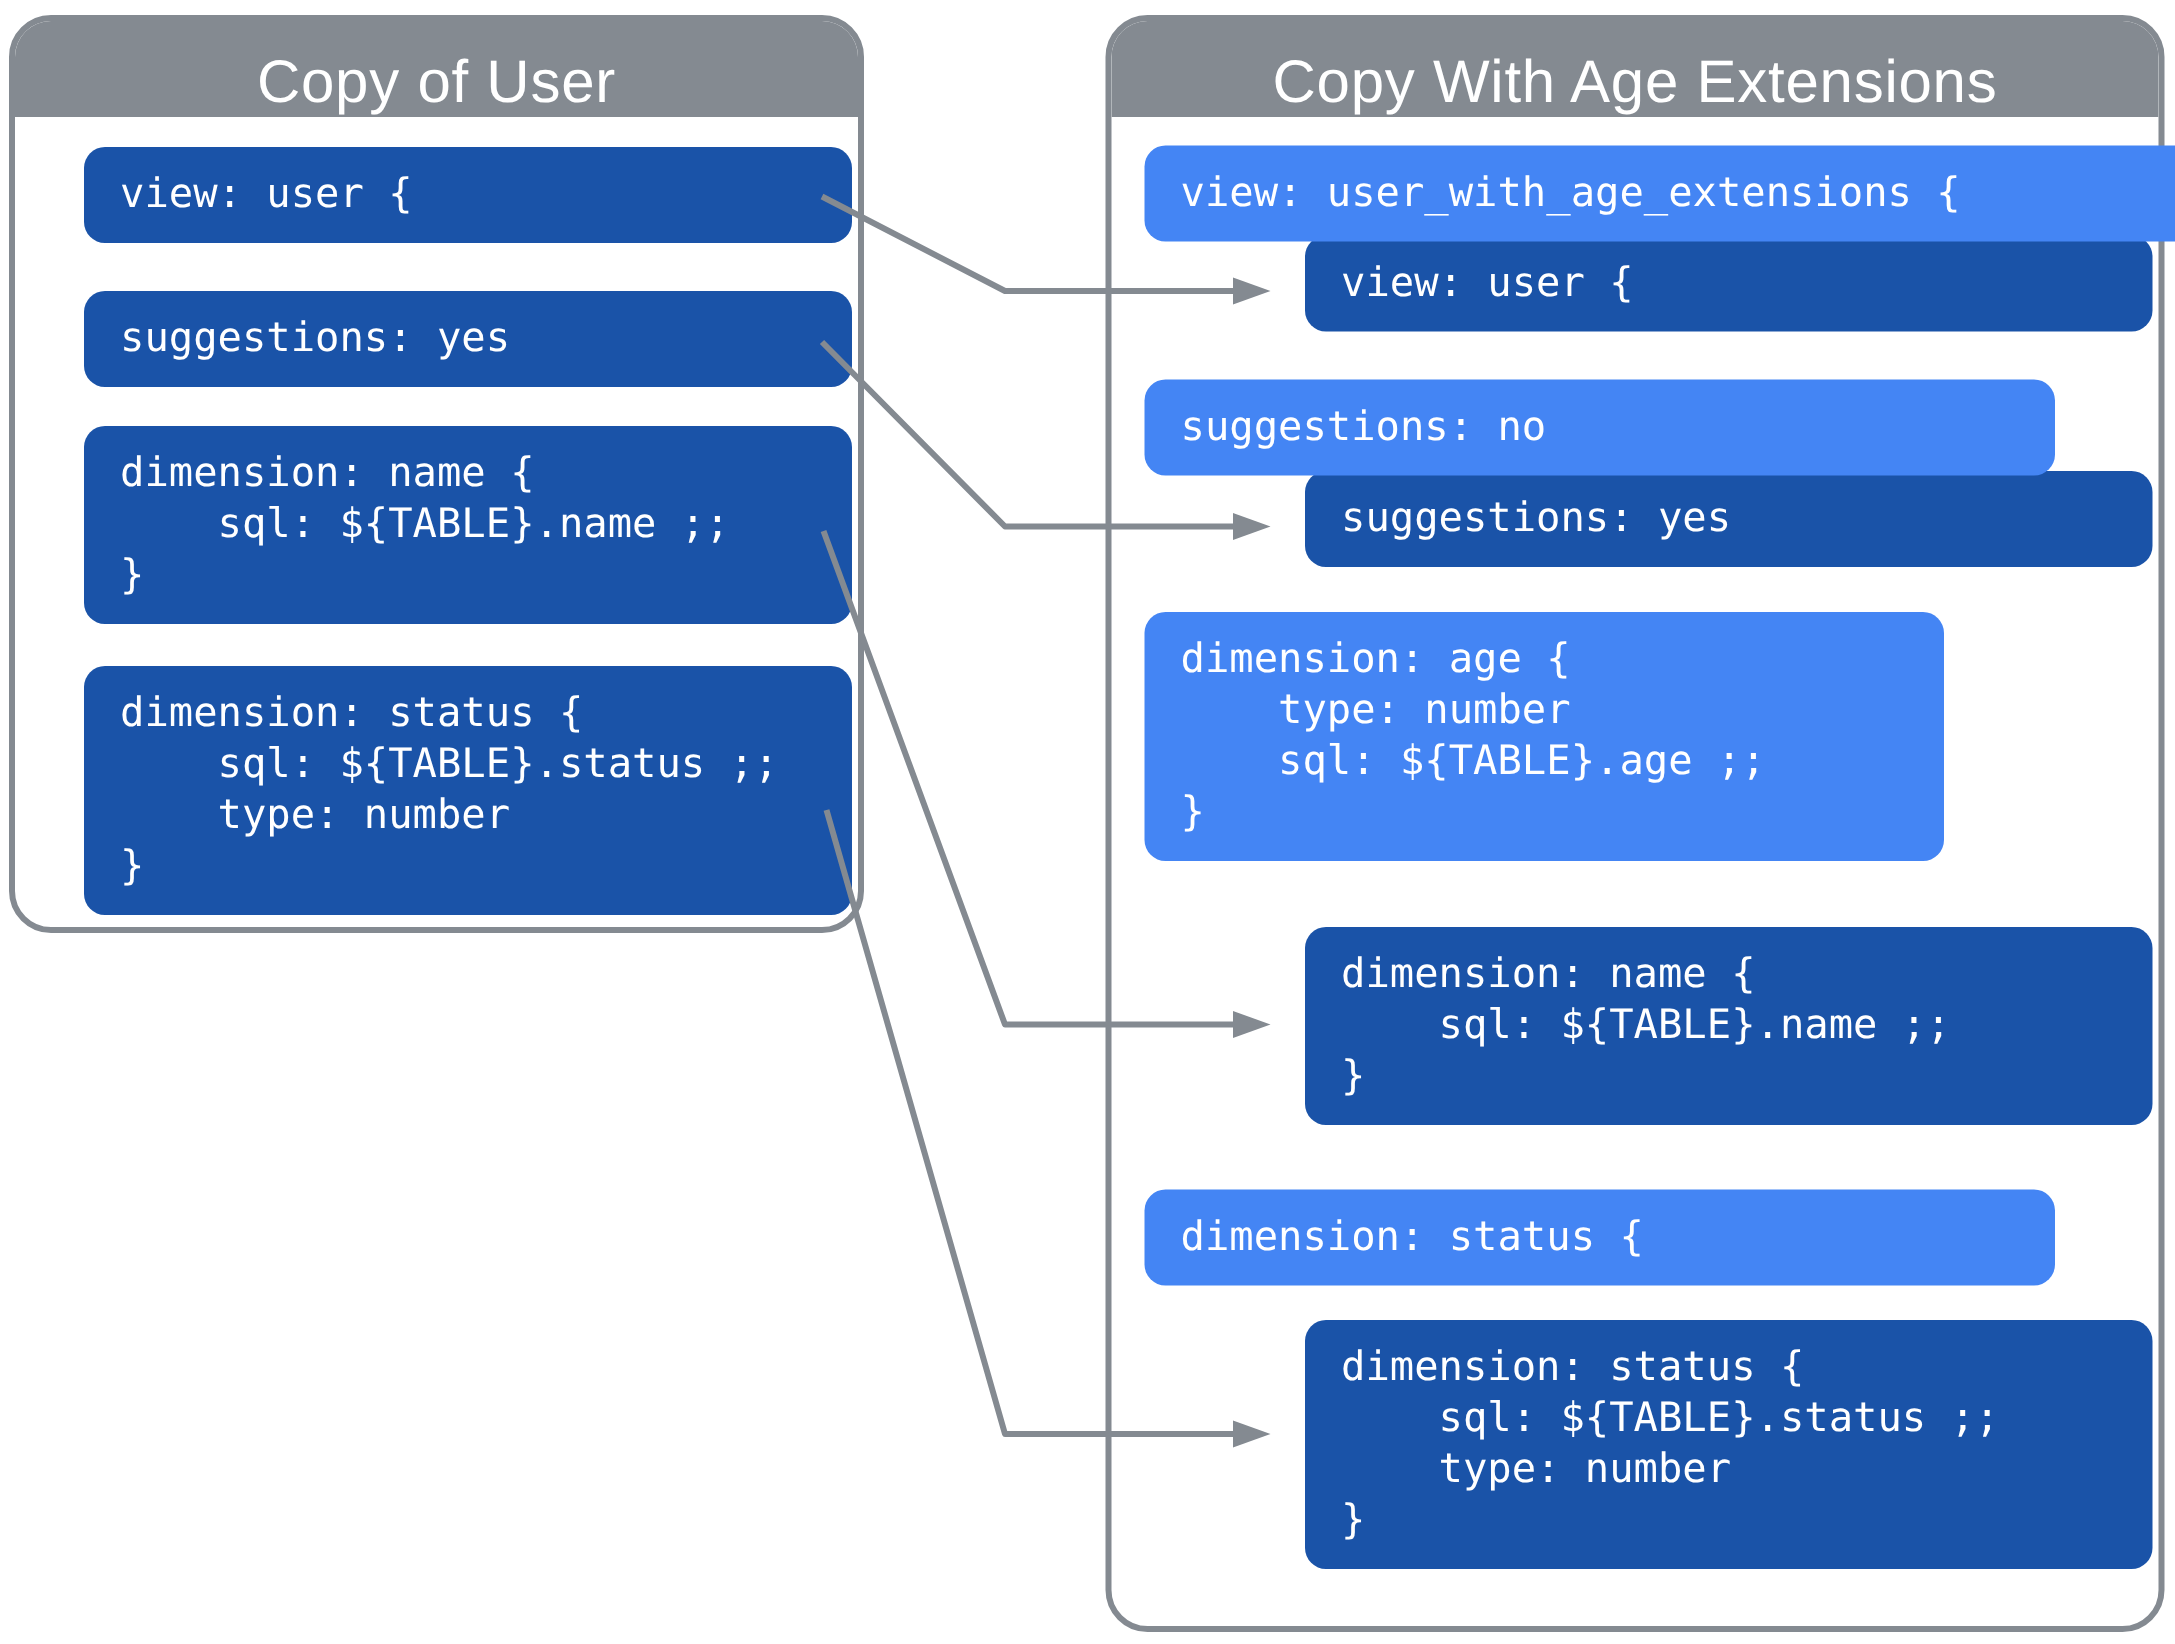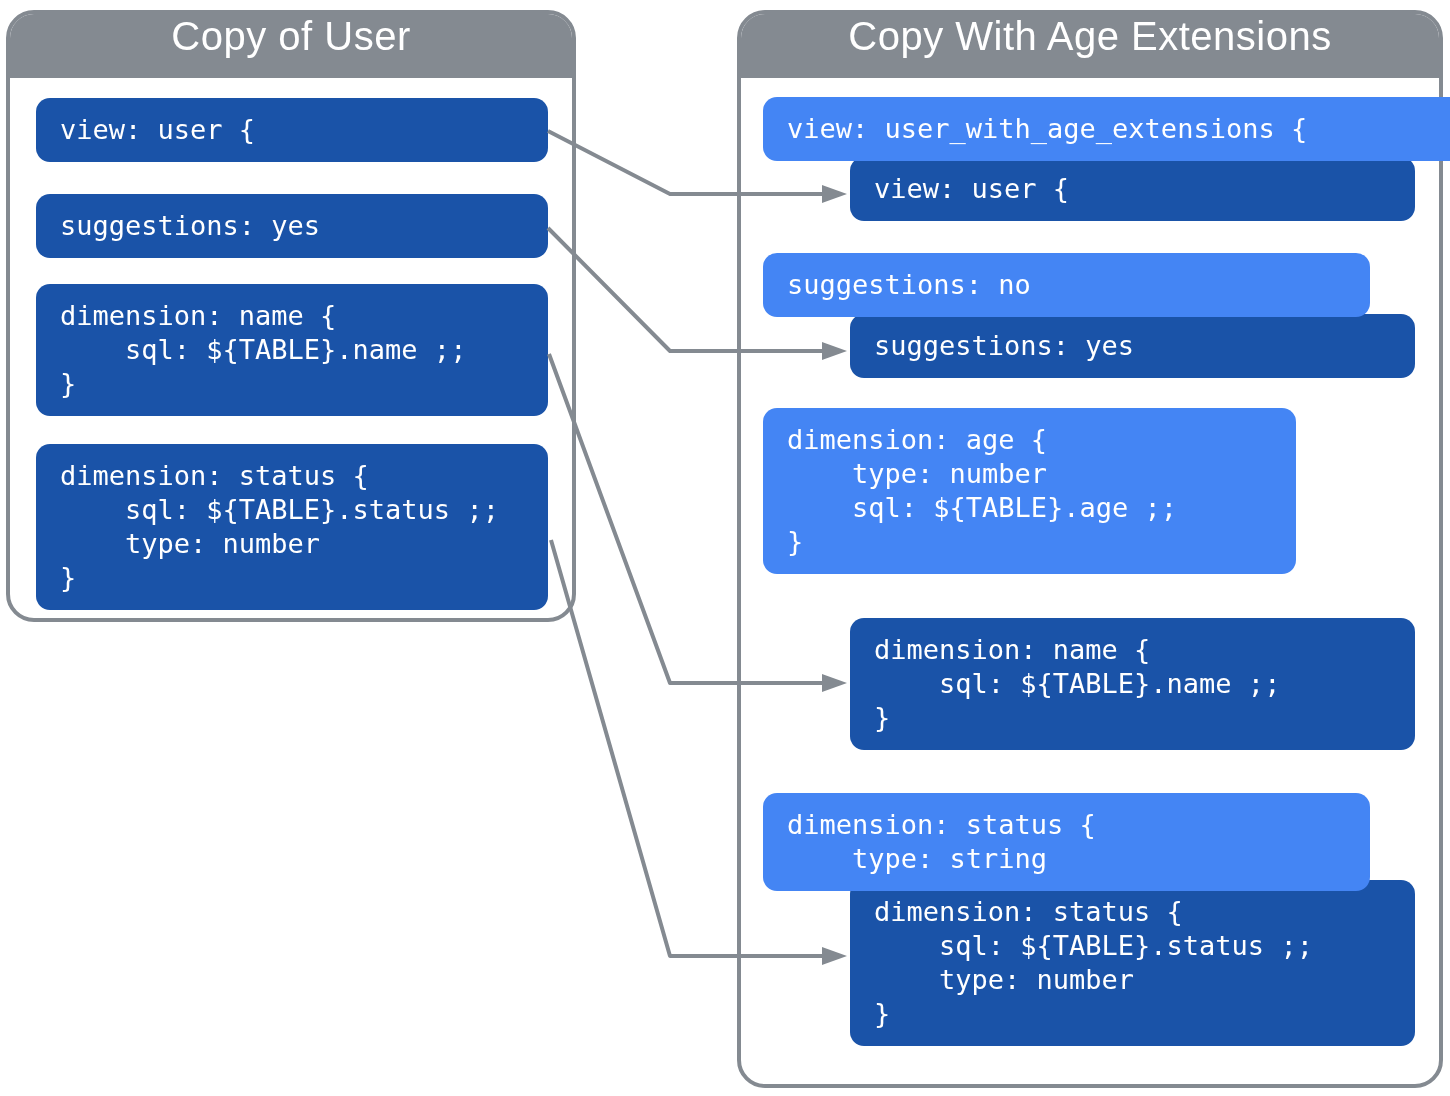--- a/index.html
+++ b/index.html
@@ -23,40 +23,40 @@
     background:#fff;
     border:4px solid var(--gray);
     border-radius:28px;
     overflow:hidden;
   }
   .panel-left{left:6px;top:10px;width:570px;height:612px;}
   .panel-right{left:737px;top:10px;width:706px;height:1078px;}
   .panel-header{
     height:64px;
     background:var(--gray);
-    display:flex;align-items:flex-start;justify-content:center;
+    display:flex;align-items:flex-end;justify-content:center;
   }
   .panel-title{
     color:var(--text);
     font-family:"Liberation Sans","DejaVu Sans",sans-serif;
     font-size:40px;
     font-weight:500;
     letter-spacing:.5px;
     white-space:nowrap;
   }
   .block{
     position:absolute;
     box-sizing:border-box;
     border-radius:14px;
     padding:15px 24px;
     color:var(--text);
     font-size:27px;
     line-height:34px;
   }
-  .block.dark{background:var(--dark-blue);}
+  .block.dark{background:var(--dark-blue);margin-left:20px;}
   .block.light{background:var(--light-blue);}
   .code-line{white-space:pre;}
   .connector-layer{
     position:absolute;left:0;top:0;width:1450px;height:1096px;
     pointer-events:none;
   }
 </style>
 </head>
 <body>
 
@@ -123,21 +123,20 @@
   </div>
 
   <div class="block dark" style="left:850px;top:880px;width:565px">
     <div class="code-line">dimension: status {</div>
     <div class="code-line">    sql: ${TABLE}.status ;;</div>
     <div class="code-line">    type: number</div>
     <div class="code-line">}</div>
   </div>
   <div class="block light" style="left:763px;top:793px;width:607px">
     <div class="code-line">dimension: status {</div>
-    <div class="code-line">    type: string</div>
   </div>
 
   <svg class="connector-layer" viewBox="0 0 1450 1096">
       <g>
         <polyline points="548,131 670,194 824,194" fill="none" stroke="#848A91" stroke-width="4" stroke-linejoin="round"></polyline>
         <polygon points="822,185 847,194 822,203" fill="#848A91"></polygon>
       </g>
       <g>
         <polyline points="548,228 670,351 824,351" fill="none" stroke="#848A91" stroke-width="4" stroke-linejoin="round"></polyline>
         <polygon points="822,342 847,351 822,360" fill="#848A91"></polygon>

